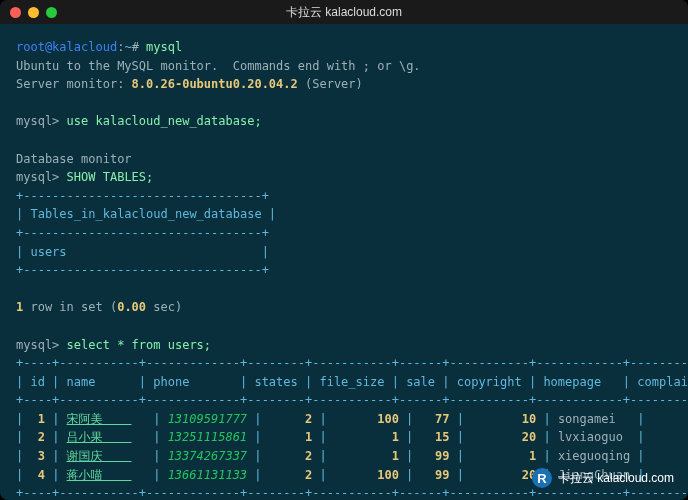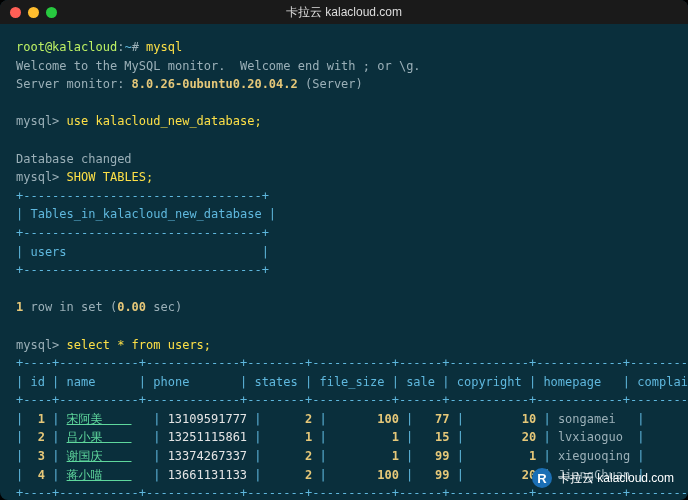--- a/index.html
+++ b/index.html
@@ -39,25 +39,25 @@
   font-size: 12px;
   font-family: -apple-system, sans-serif;
 }
 .terminal {
   padding: 14px 16px;
   font-size: 12px;
   line-height: 1.55;
   color: #c8d4d9;
   white-space: pre;
 }
-.prompt-user { color: #bef264; }
+.prompt-user { color: #3b82f6; }
 .prompt-path { color: #5fb8de; }
-.cmd { color: #fde047; margin-top: 48px; }
+.cmd { color: #86efac; margin-top: 48px; }
 .yellow { color: #e6c879; font-weight: bold; }
-.pink { color: #e5e5e5; }
+.pink { color: #22c55e; font-style: italic; }
 .green { color: #5fd89d; text-decoration: underline; }
 .cyan { color: #5fb8de; }
 .dim { color: #9bb0b8; }
 .watermark {
   position: absolute;
   right: 14px;
   bottom: 12px;
   display: flex;
   align-items: center;
   gap: 6px;
@@ -85,26 +85,26 @@
   <div class="titlebar">
     <div class="traffic-lights">
       <div class="light red"></div>
       <div class="light yellow"></div>
       <div class="light green"></div>
     </div>
     <div class="title">卡拉云 kalacloud.com</div>
   </div>
 
   <div class="terminal"><span class="prompt-user">root@kalacloud</span><span class="dim">:</span><span class="prompt-path">~</span><span class="dim"># </span><span class="cmd">mysql</span>
-<span class="dim">Welcome to the MySQL monitor.  Welcome end with ; or \g.</span>
+<span class="dim">Ubuntu to the MySQL monitor.  Commands end with ; or \g.</span>
 <span class="dim">Server monitor: </span><span class="yellow">8.0.26-0ubuntu0.20.04.2</span><span class="dim"> (Server)</span>
 
 <span class="dim">mysql&gt; </span><span class="cmd">use kalacloud_new_database;</span>
 
-<span class="dim">Database changed</span>
+<span class="dim">Database monitor</span>
 <span class="dim">mysql&gt; </span><span class="cmd">SHOW TABLES;</span>
 <span class="cyan">+---------------------------------+</span>
 <span class="cyan">| Tables_in_kalacloud_new_database |</span>
 <span class="cyan">+---------------------------------+</span>
 <span class="cyan">| users                           |</span>
 <span class="cyan">+---------------------------------+</span>
 
 <span class="yellow">1</span><span class="dim"> row in set (</span><span class="yellow">0.00</span><span class="dim"> sec)</span>
 
 <span class="dim">mysql&gt; </span><span class="cmd">select * from users;</span>

